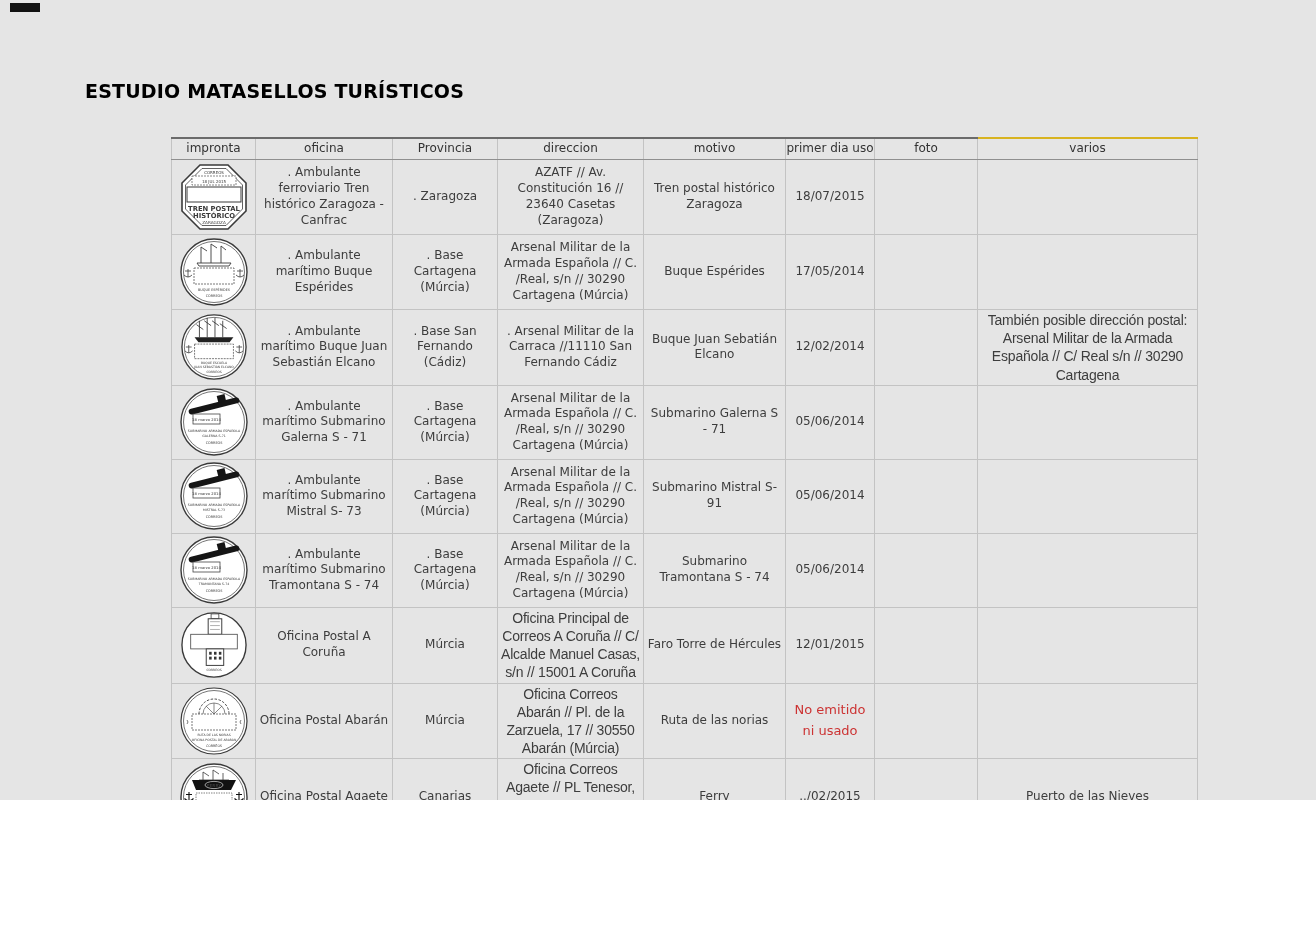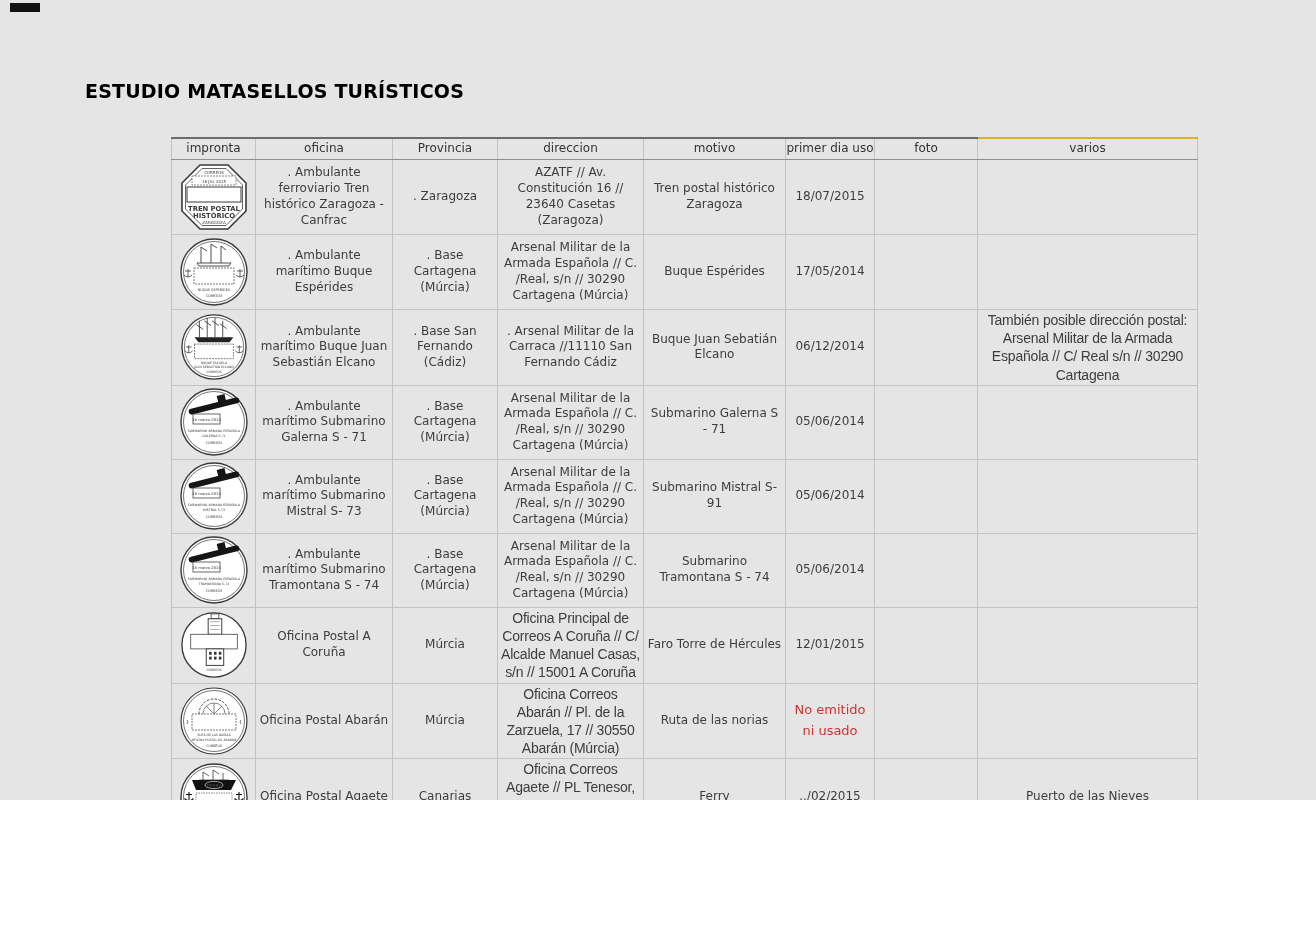--- a/index.html
+++ b/index.html
@@ -126,21 +126,21 @@
             <text x="35" y="52.5" font-size="3.2" text-anchor="middle">BUQUE ESCUELA</text>
             <text x="35" y="56.5" font-size="3.2" text-anchor="middle">JUAN SEBASTIÁN ELCANO</text>
             <text x="35" y="61.5" font-size="3.2" text-anchor="middle">CORREOS</text>
           </svg>
               </div>
             </td>
         <td>. Ambulante marítimo Buque Juan Sebastián Elcano</td>
         <td>. Base San Fernando (Cádiz)</td>
         <td>. Arsenal Militar de la Carraca //11110 San Fernando Cádiz</td>
         <td>Buque Juan Sebatián Elcano</td>
-        <td class="fecha">06/12/2014</td>
+        <td class="fecha">12/02/2014</td>
         <td></td>
         <td class="alt">También posible dirección postal: Arsenal Militar de la Armada Española // C/ Real s/n // 30290 Cartagena</td>
       </tr>
 
       <tr style="height:74px">
         <td>
               <div class="stampbox">
           <svg width="70" height="70" viewBox="0 0 70 70">
             <circle cx="35" cy="35" r="33" fill="#fff" stroke="#3a3a3a" stroke-width="1.4"></circle>
             <circle cx="35" cy="35" r="30.5" fill="none" stroke="#3a3a3a" stroke-width="0.7"></circle>

